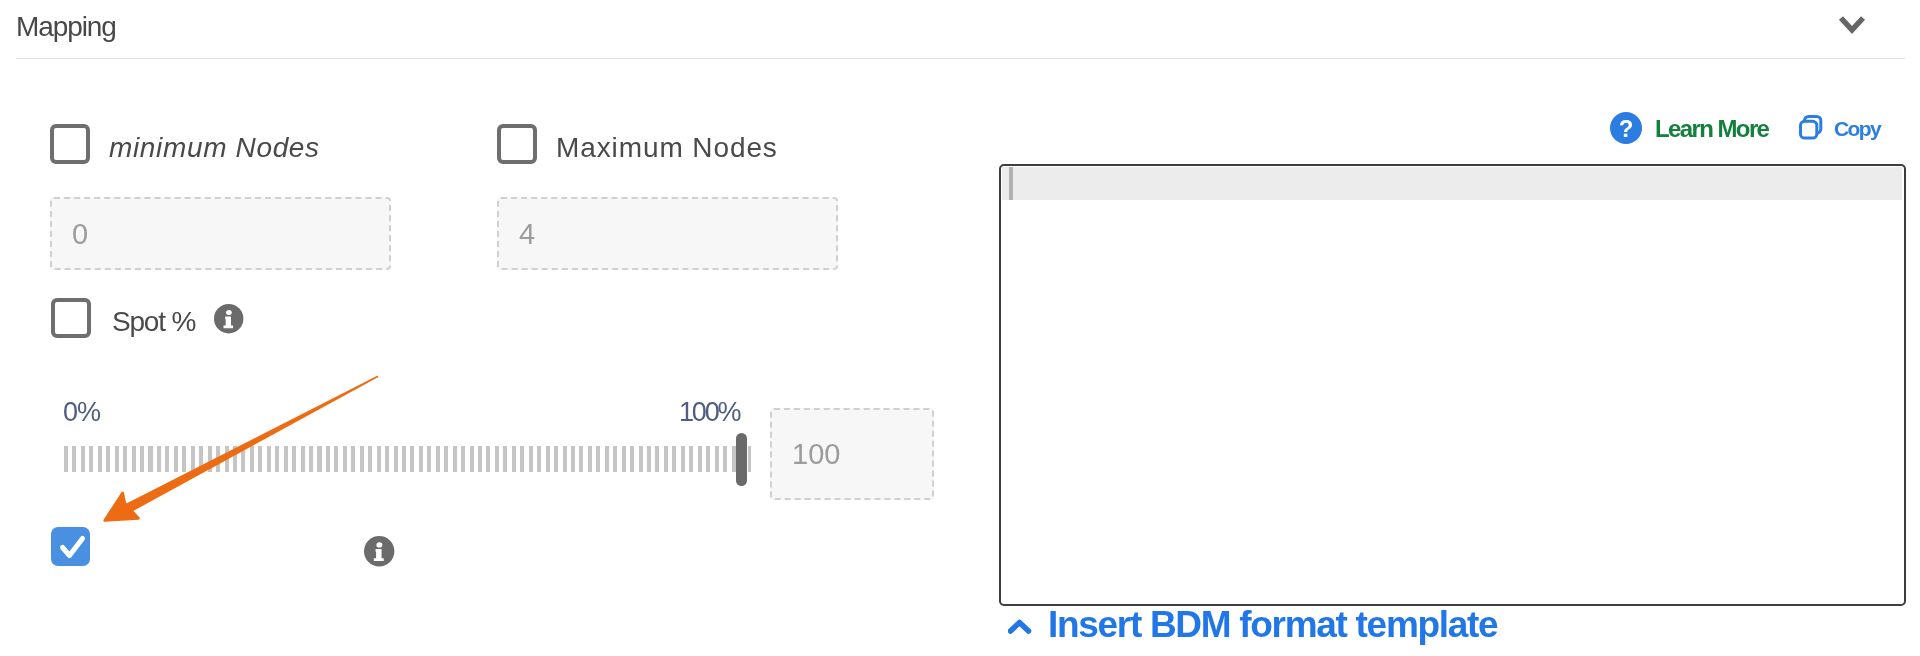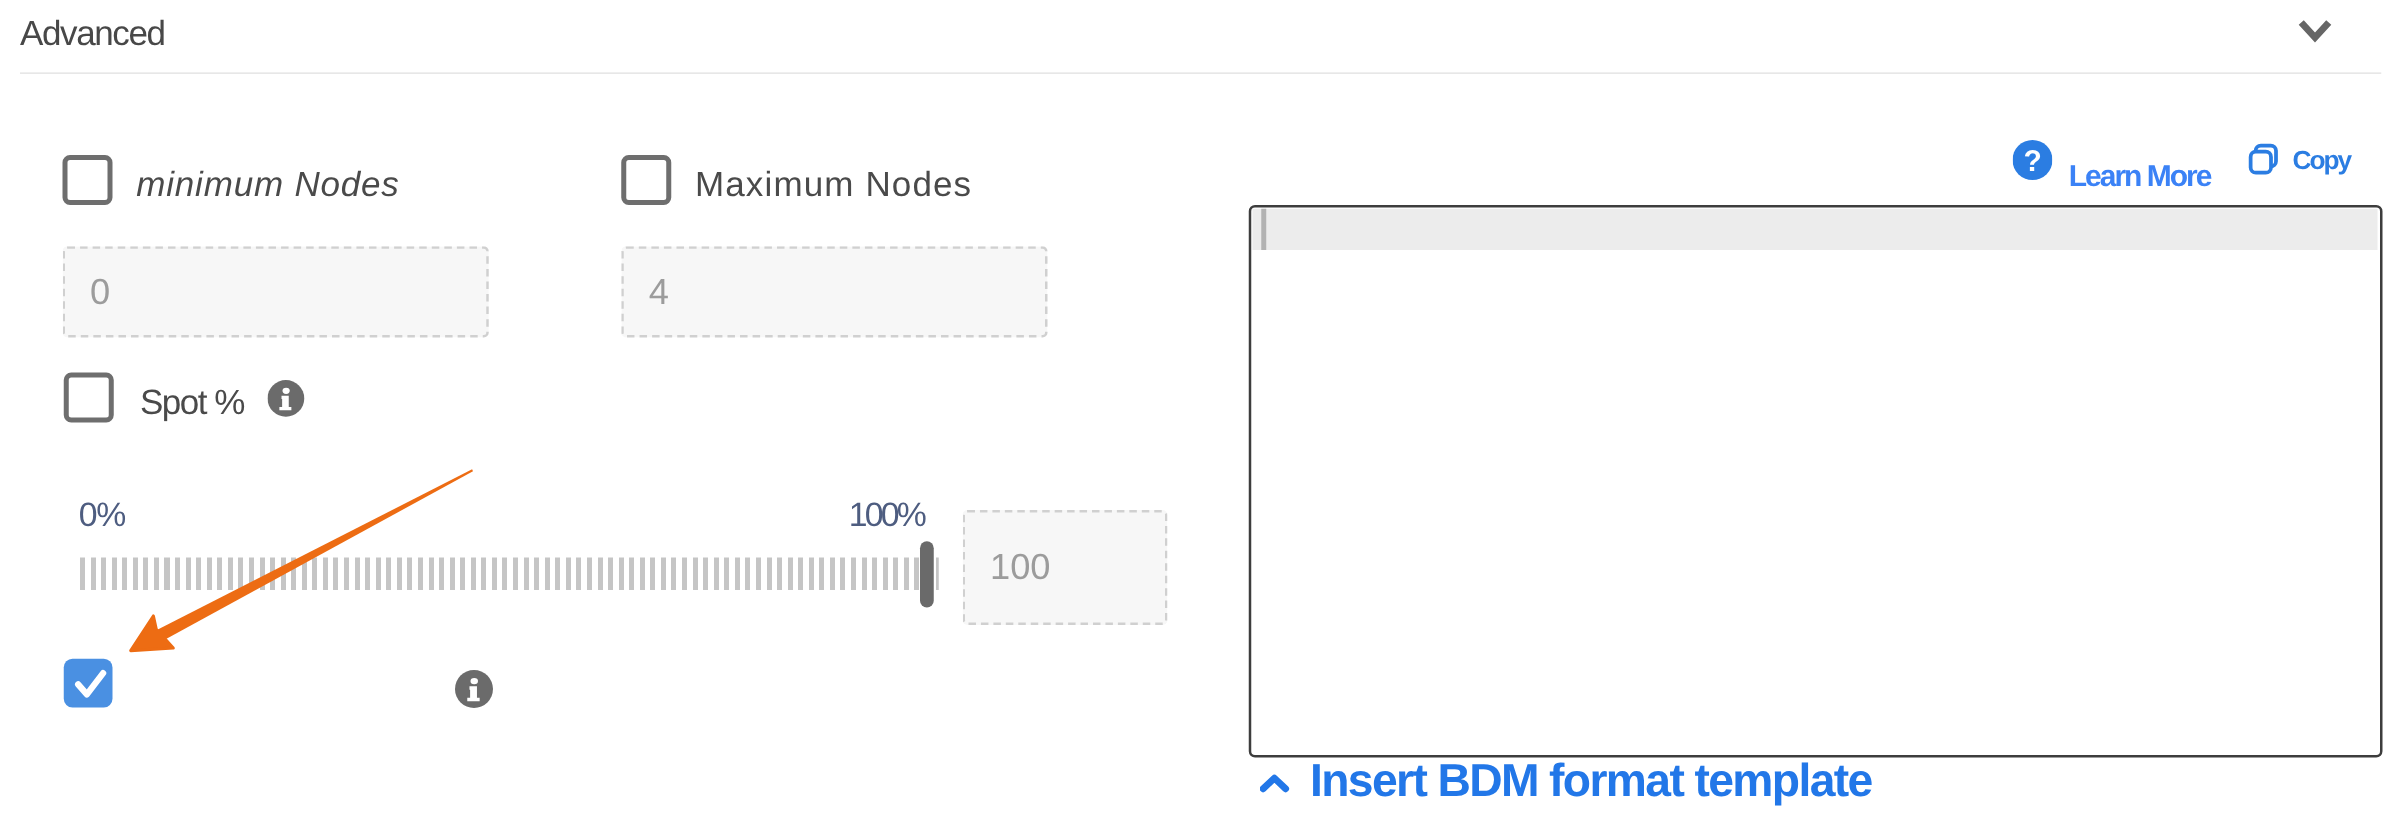--- a/index.html
+++ b/index.html
@@ -7,21 +7,21 @@
   .abs { position:absolute; }
   #stage { position:relative; width:1920px; height:656px; }
   .lbl { color:#4a4a4a; font-size:27px; line-height:27px; letter-spacing:0; white-space:nowrap; will-change:transform; }
   .cb { width:40px; height:40px; border:4px solid #6e6e6e; border-radius:6px; background:#fff; }
   .inp { background:#f7f7f7; border:2px dashed #d0d0d0; border-radius:4px; color:#9c9c9c; font-size:29px; will-change:transform; }
 </style>
 </head>
 <body>
 <div id="stage">
 
-  <div class="abs lbl" id="hdr" style="left:16px; top:13px; font-size:28px; line-height:28px; letter-spacing:-1.1px; color:#484848;">Advanced</div>
+  <div class="abs lbl" id="hdr" style="left:16px; top:13px; font-size:28px; line-height:28px; letter-spacing:-1.1px; color:#484848;">Mapping</div>
   <svg class="abs" style="left:1838px; top:14px;" width="28" height="22" viewBox="0 0 28 22">
     <polyline points="3,4 14,16 25,4" fill="none" stroke="#666" stroke-width="5.5"></polyline>
   </svg>
   <div class="abs" style="left:16px; top:58px; width:1889px; height:1px; background:#e0e0e0;"></div>
 
   <div class="abs cb" style="left:50px; top:124px;"></div>
   <div class="abs lbl" id="l1" style="left:109px; top:134px; font-size:28px; line-height:28px; letter-spacing:0.65px;font-style:italic;">minimum Nodes</div>
   <div class="abs cb" style="left:497px; top:124px;"></div>
   <div class="abs lbl" id="l2" style="left:556px; top:134px; font-size:28px; line-height:28px; letter-spacing:0.9px;">Maximum Nodes</div>
 
@@ -55,21 +55,21 @@
     <circle cx="14.7" cy="14.7" r="14.7" fill="#6b6b6b"></circle>
     <ellipse cx="14.9" cy="8.6" rx="2.9" ry="2.5" fill="#fff"></ellipse>
     <path d="M11.2,15.2 v-2.6 h5.8 v8.9 h2.1 v2.7 h-9.6 v-2.7 h2.2 v-6.3 z" fill="#fff"></path>
   </svg>
 
 
   <svg class="abs" style="left:1610px; top:112px; will-change:transform;" width="32" height="32" viewBox="0 0 32 32">
     <circle cx="16" cy="16" r="16" fill="#2b7de2"></circle>
     <text x="16.2" y="25" font-size="24" font-weight="bold" fill="#fff" text-anchor="middle" font-family="Liberation Sans, sans-serif">?</text>
   </svg>
-  <div class="abs lbl" id="lm" style="left:1655px; top:130px; font-size:24px; line-height:24px; letter-spacing:-1.6px; font-weight:bold; color:#3b82f6;">Learn More</div>
+  <div class="abs lbl" id="lm" style="left:1655px; top:117px; font-size:24px; line-height:24px; letter-spacing:-1.6px; font-weight:bold; color:#15803d;">Learn More</div>
 
   <svg class="abs" style="left:1798px; top:113px;" width="27" height="28" viewBox="0 0 27 28">
     <rect x="6.5" y="3.4" width="16.3" height="16.8" rx="4.2" fill="none" stroke="#2b7de2" stroke-width="3"></rect>
     <rect x="2.5" y="8.3" width="16.3" height="16.8" rx="4.2" fill="#fff" stroke="#2b7de2" stroke-width="3"></rect>
   </svg>
   <div class="abs lbl" id="cp" style="left:1834px; top:117px; font-size:21px; line-height:24px; letter-spacing:-1.6px; font-weight:bold; color:#2b7de2;">Copy</div>
 
   <div class="abs" style="left:999px; top:164px; width:906.5px; height:441.5px; border:2.5px solid #3d3d3d; border-radius:5px; background:#fff;"></div>
   <div class="abs" style="left:1002px; top:167px; width:900px; height:33px; background:#ececec;"></div>
   <div class="abs" style="left:1009px; top:167px; width:4px; height:33px; background:#b2b2b2;"></div>

